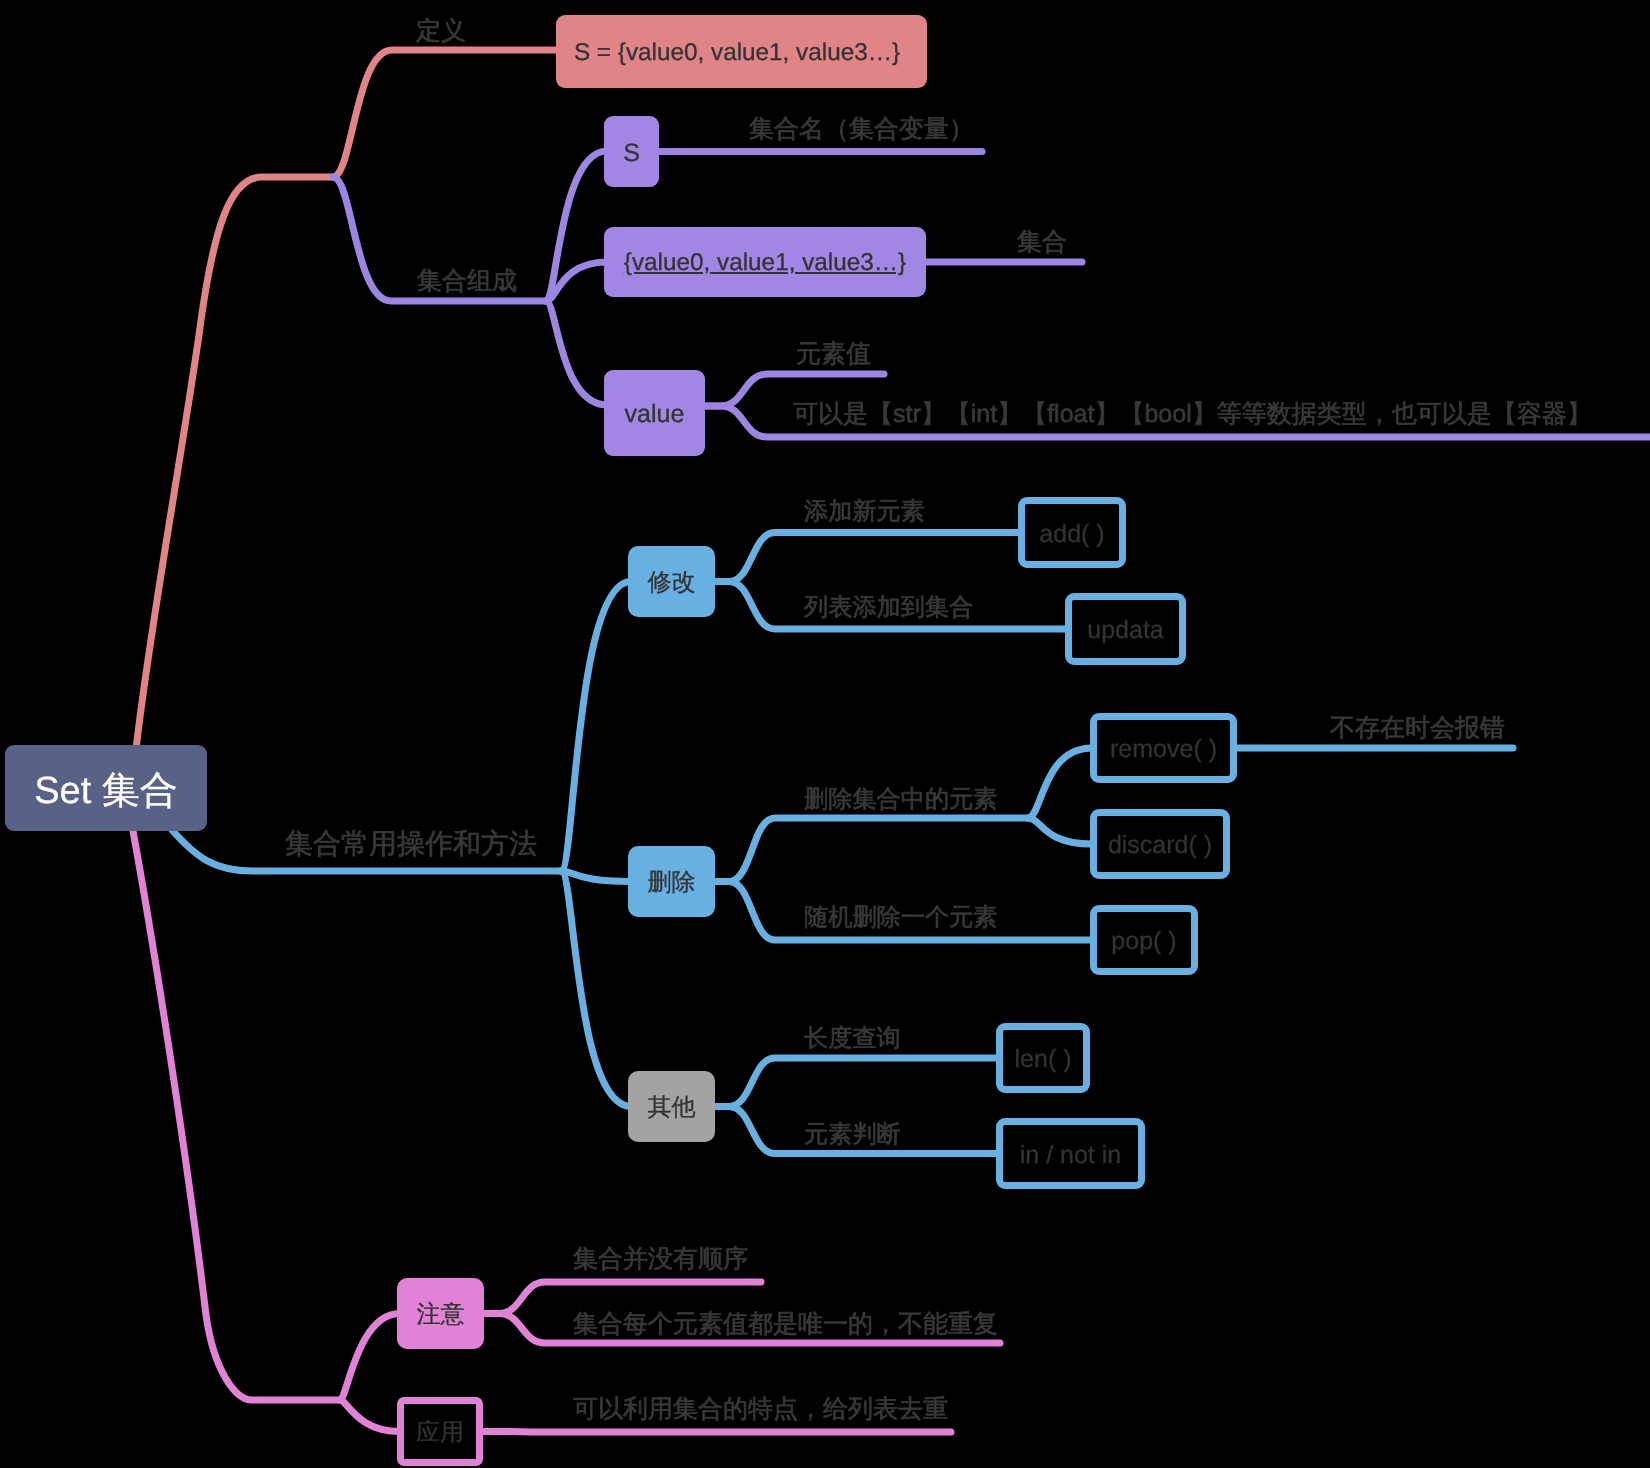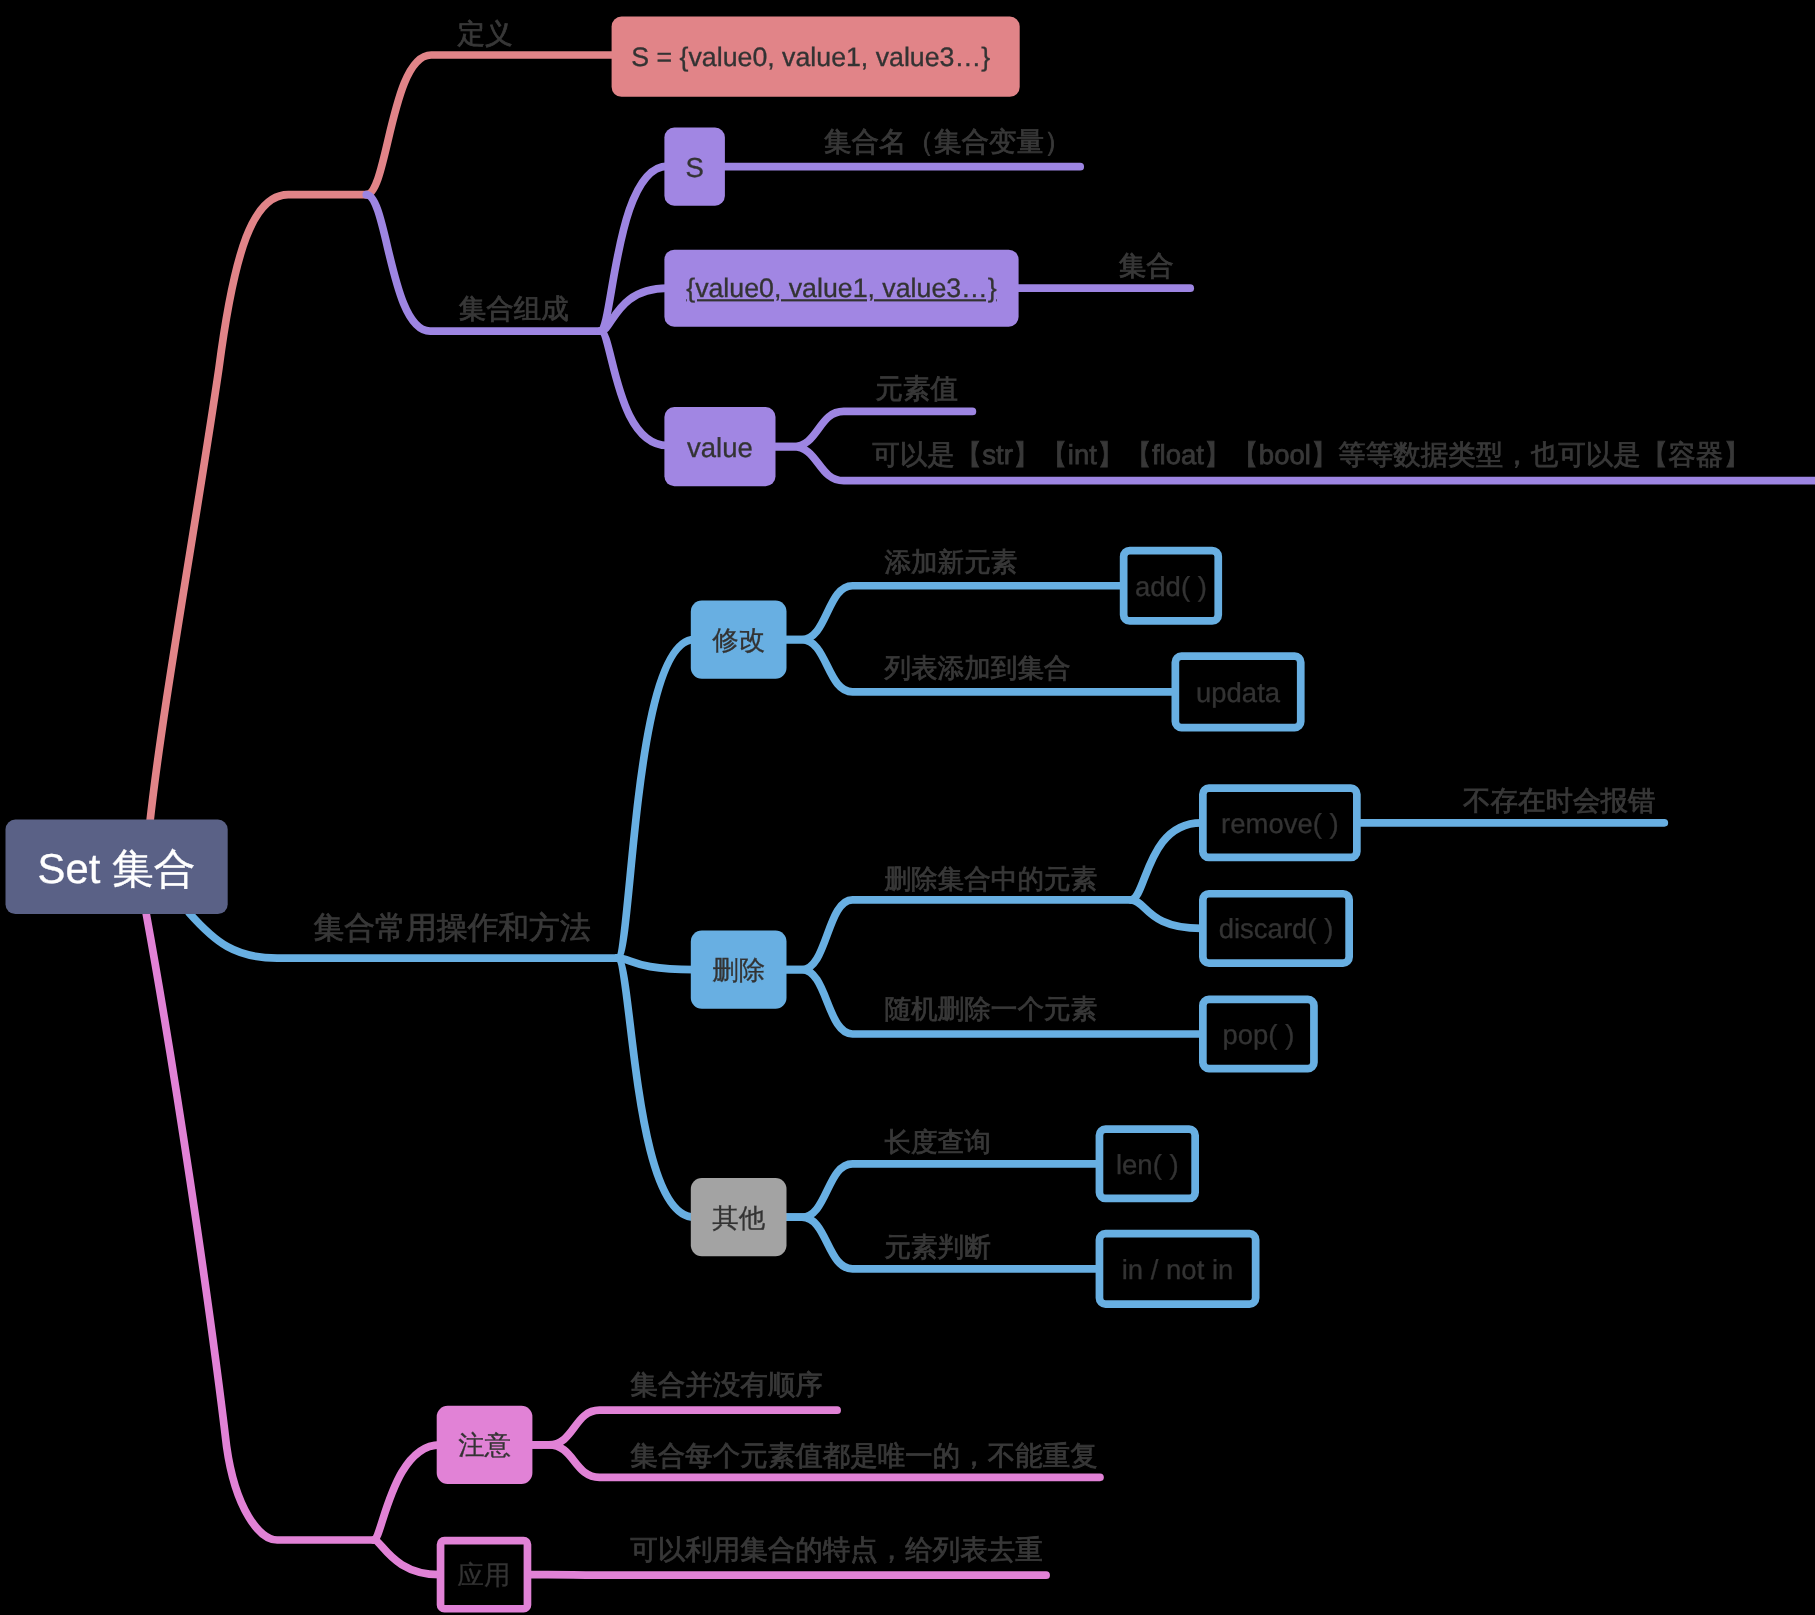--- a/index.html
+++ b/index.html
@@ -49,26 +49,26 @@
       <path d="M 480 1431.5 L 498 1431.5 C 521 1431.5, 521 1432, 544 1432 L 951 1432" fill="none" stroke="#e182d6" stroke-width="7" stroke-linecap="round" stroke-linejoin="round"></path>
     </svg>
 <div class="node" style="left: 5px; top: 745px; width: 202px; height: 86px; background: rgb(90, 97, 134); color: rgb(255, 255, 255); font-size: 38px; border-radius: 9px; z-index: 6; padding-top: 6px;">Set 集合</div>
     <div class="edge-label" style="left: 416px; top: 19px; font-size: 25px; color: rgb(56, 56, 56);">定义</div>
     <div class="edge-label" style="left: 417px; top: 269px; font-size: 25px; color: rgb(56, 56, 56);">集合组成</div>
     <div class="node" style="left: 556px; top: 15px; width: 371px; height: 73px; border-radius: 9px; font-size: 24.3px; color: rgb(51, 51, 51); padding-right: 9px; background: rgb(225, 132, 136);">S = {value0, value1, value3…}</div>
     <div class="node" style="left: 604px; top: 116px; width: 55px; height: 71px; border-radius: 9px; font-size: 25px; color: rgb(51, 51, 51); background: rgb(161, 134, 227);">S</div>
     <div class="edge-label" style="left: 749px; top: 117px; font-size: 25px; color: rgb(56, 56, 56);">集合名（集合变量）</div>
     <div class="node" style="left: 604px; top: 227px; width: 322px; height: 70px; border-radius: 9px; font-size: 24.3px; color: rgb(51, 51, 51); background: rgb(161, 134, 227); text-decoration: underline;">{value0, value1, value3…}</div>
     <div class="edge-label" style="left: 1017px; top: 230px; font-size: 25px; color: rgb(56, 56, 56);">集合</div>
-    <div class="node" style="left: 604px; top: 370px; width: 101px; height: 72px; border-radius: 9px; font-size: 25px; color: rgb(51, 51, 51); background: rgb(161, 134, 227);">value</div>
+    <div class="node" style="left: 604px; top: 370px; width: 101px; height: 86px; border-radius: 9px; font-size: 25px; color: rgb(51, 51, 51); background: rgb(161, 134, 227);">value</div>
     <div class="edge-label" style="left: 796px; top: 342px; font-size: 25px; color: rgb(56, 56, 56);">元素值</div>
     <div class="edge-label" style="left: 793px; top: 402px; font-size: 25px; color: rgb(56, 56, 56);">可以是【str】【int】【float】【bool】等等数据类型，也可以是【容器】</div>
     <div class="edge-label" style="left: 285px; top: 830px; font-size: 28px; color: rgb(56, 56, 56);">集合常用操作和方法</div>
     <div class="node" style="left: 628px; top: 546px; width: 87px; height: 71px; border-radius: 10px; font-size: 24px; color: rgb(51, 51, 51); background: rgb(104, 175, 226);">修改</div>
-    <div class="node" style="left: 1018px; top: 497px; width: 93px; height: 71px; border-radius: 9px; font-size: 25px; color: rgb(51, 51, 51); border: 7px solid rgb(104, 175, 226); background: transparent;">add( )</div>
+    <div class="node" style="left: 1018px; top: 497px; width: 108px; height: 71px; border-radius: 9px; font-size: 25px; color: rgb(51, 51, 51); border: 7px solid rgb(104, 175, 226); background: transparent;">add( )</div>
     <div class="edge-label" style="left: 804px; top: 500px; font-size: 24.2px; color: rgb(56, 56, 56);">添加新元素</div>
     <div class="node" style="left: 1065px; top: 593px; width: 121px; height: 72px; border-radius: 9px; font-size: 25px; color: rgb(51, 51, 51); border: 7px solid rgb(104, 175, 226); background: transparent;">updata</div>
     <div class="edge-label" style="left: 804px; top: 596px; font-size: 24.2px; color: rgb(56, 56, 56);">列表添加到集合</div>
     <div class="node" style="left: 628px; top: 846px; width: 87px; height: 71px; border-radius: 10px; font-size: 24px; color: rgb(51, 51, 51); background: rgb(104, 175, 226);">删除</div>
     <div class="node" style="left: 1090px; top: 713px; width: 147px; height: 70px; border-radius: 9px; font-size: 25px; color: rgb(51, 51, 51); border: 7px solid rgb(104, 175, 226); background: transparent;">remove( )</div>
     <div class="edge-label" style="left: 1330px; top: 716px; font-size: 25px; color: rgb(56, 56, 56);">不存在时会报错</div>
     <div class="node" style="left: 1090px; top: 809px; width: 140px; height: 70px; border-radius: 9px; font-size: 25px; color: rgb(51, 51, 51); border: 7px solid rgb(104, 175, 226); background: transparent;">discard( )</div>
     <div class="edge-label" style="left: 804px; top: 788px; font-size: 24.2px; color: rgb(56, 56, 56);">删除集合中的元素</div>
     <div class="node" style="left: 1090px; top: 905px; width: 108px; height: 70px; border-radius: 9px; font-size: 25px; color: rgb(51, 51, 51); border: 7px solid rgb(104, 175, 226); background: transparent;">pop( )</div>
     <div class="edge-label" style="left: 804px; top: 906px; font-size: 24.2px; color: rgb(56, 56, 56); text-align: center;">随机删除一个元素</div>

